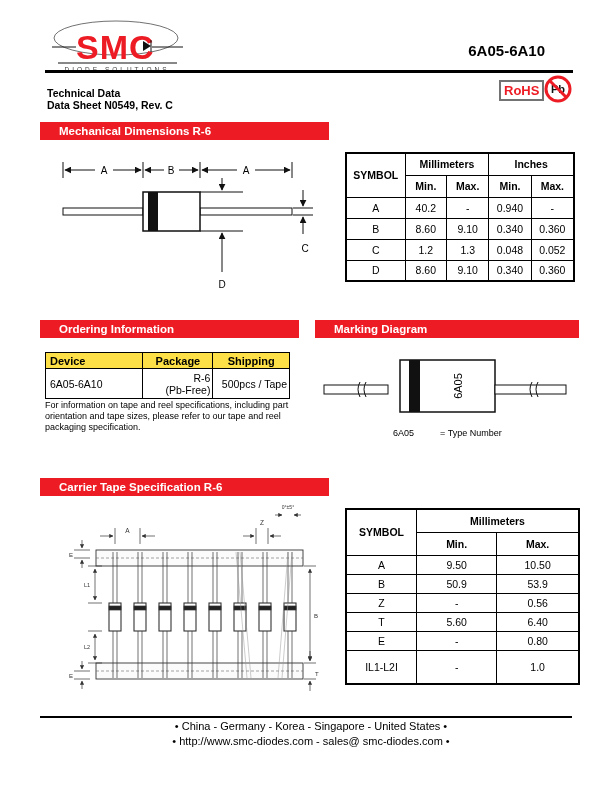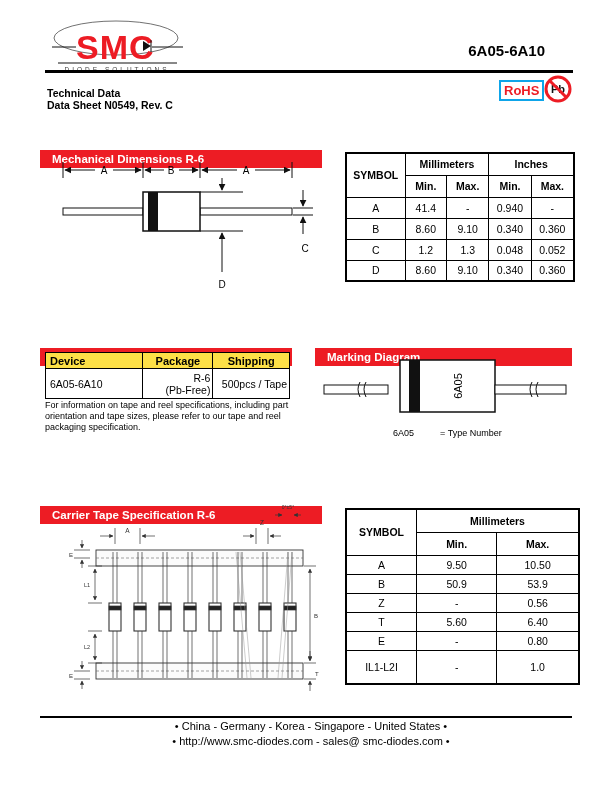--- a/index.html
+++ b/index.html
@@ -6,25 +6,25 @@
   body{
     width:612px;height:792px;position:relative;background:#fff;
     font-family:"Liberation Sans","DejaVu Sans",sans-serif;color:#000;
     overflow:hidden;
   }
   .abs{position:absolute;}
   
   .topline{position:absolute;left:45px;top:70px;width:528px;height:2.5px;background:#000;}
   .docline{font-size:10.5px;font-weight:bold;line-height:12px;margin-top:12px;}
   .partno{font-size:15px;font-weight:bold;}
-  .rohs{border:2px solid #0ea5e9;color:#ED1C24;font-weight:bold;font-size:13px;
+  .rohs{border:2px solid #737373;color:#ED1C24;font-weight:bold;font-size:13px;
         padding:0 3px;line-height:17px;display:inline-block;}
   
   .secbar{background:#ED1C24;color:#fff;font-weight:bold;font-size:11.5px;
-          height:18px;line-height:18px;padding-left:12px;margin-top:28px;}
+          height:18px;line-height:18px;padding-left:19px;}
   
   table{border-collapse:collapse;font-size:10.5px;}
   .dtable{border:2px solid #000;}
   .dtable td,.dtable th{border:1px solid #000;text-align:center;padding:0 2px;}
   .dtable th{font-weight:bold;}
   .otable{border:1.5px solid #000;}
   .otable th{background:#fde047;border:1px solid #000;font-weight:bold;font-size:11px;
              text-align:left;padding:1px 4px;}
   .otable td{border:1px solid #000;text-align:right;font-size:10.5px;padding:1px 2px;}
   .note{font-size:9px;line-height:1.2;}
@@ -126,21 +126,21 @@
     <th colspan="2">Inches</th>
   </tr>
   <tr style="height:22px;">
     <th style="width:43px;">Min.</th>
     <th style="width:43px;">Max.</th>
     <th style="width:43px;">Min.</th>
     <th style="width:43px;">Max.</th>
   </tr>
   <tr style="height:21px;">
     <td>A</td>
-    <td>41.4</td>
+    <td>40.2</td>
     <td>-</td>
     <td>0.940</td>
     <td>-</td>
   </tr>
   <tr style="height:21px;">
     <td>B</td>
     <td>8.60</td>
     <td>9.10</td>
     <td>0.340</td>
     <td>0.360</td>

